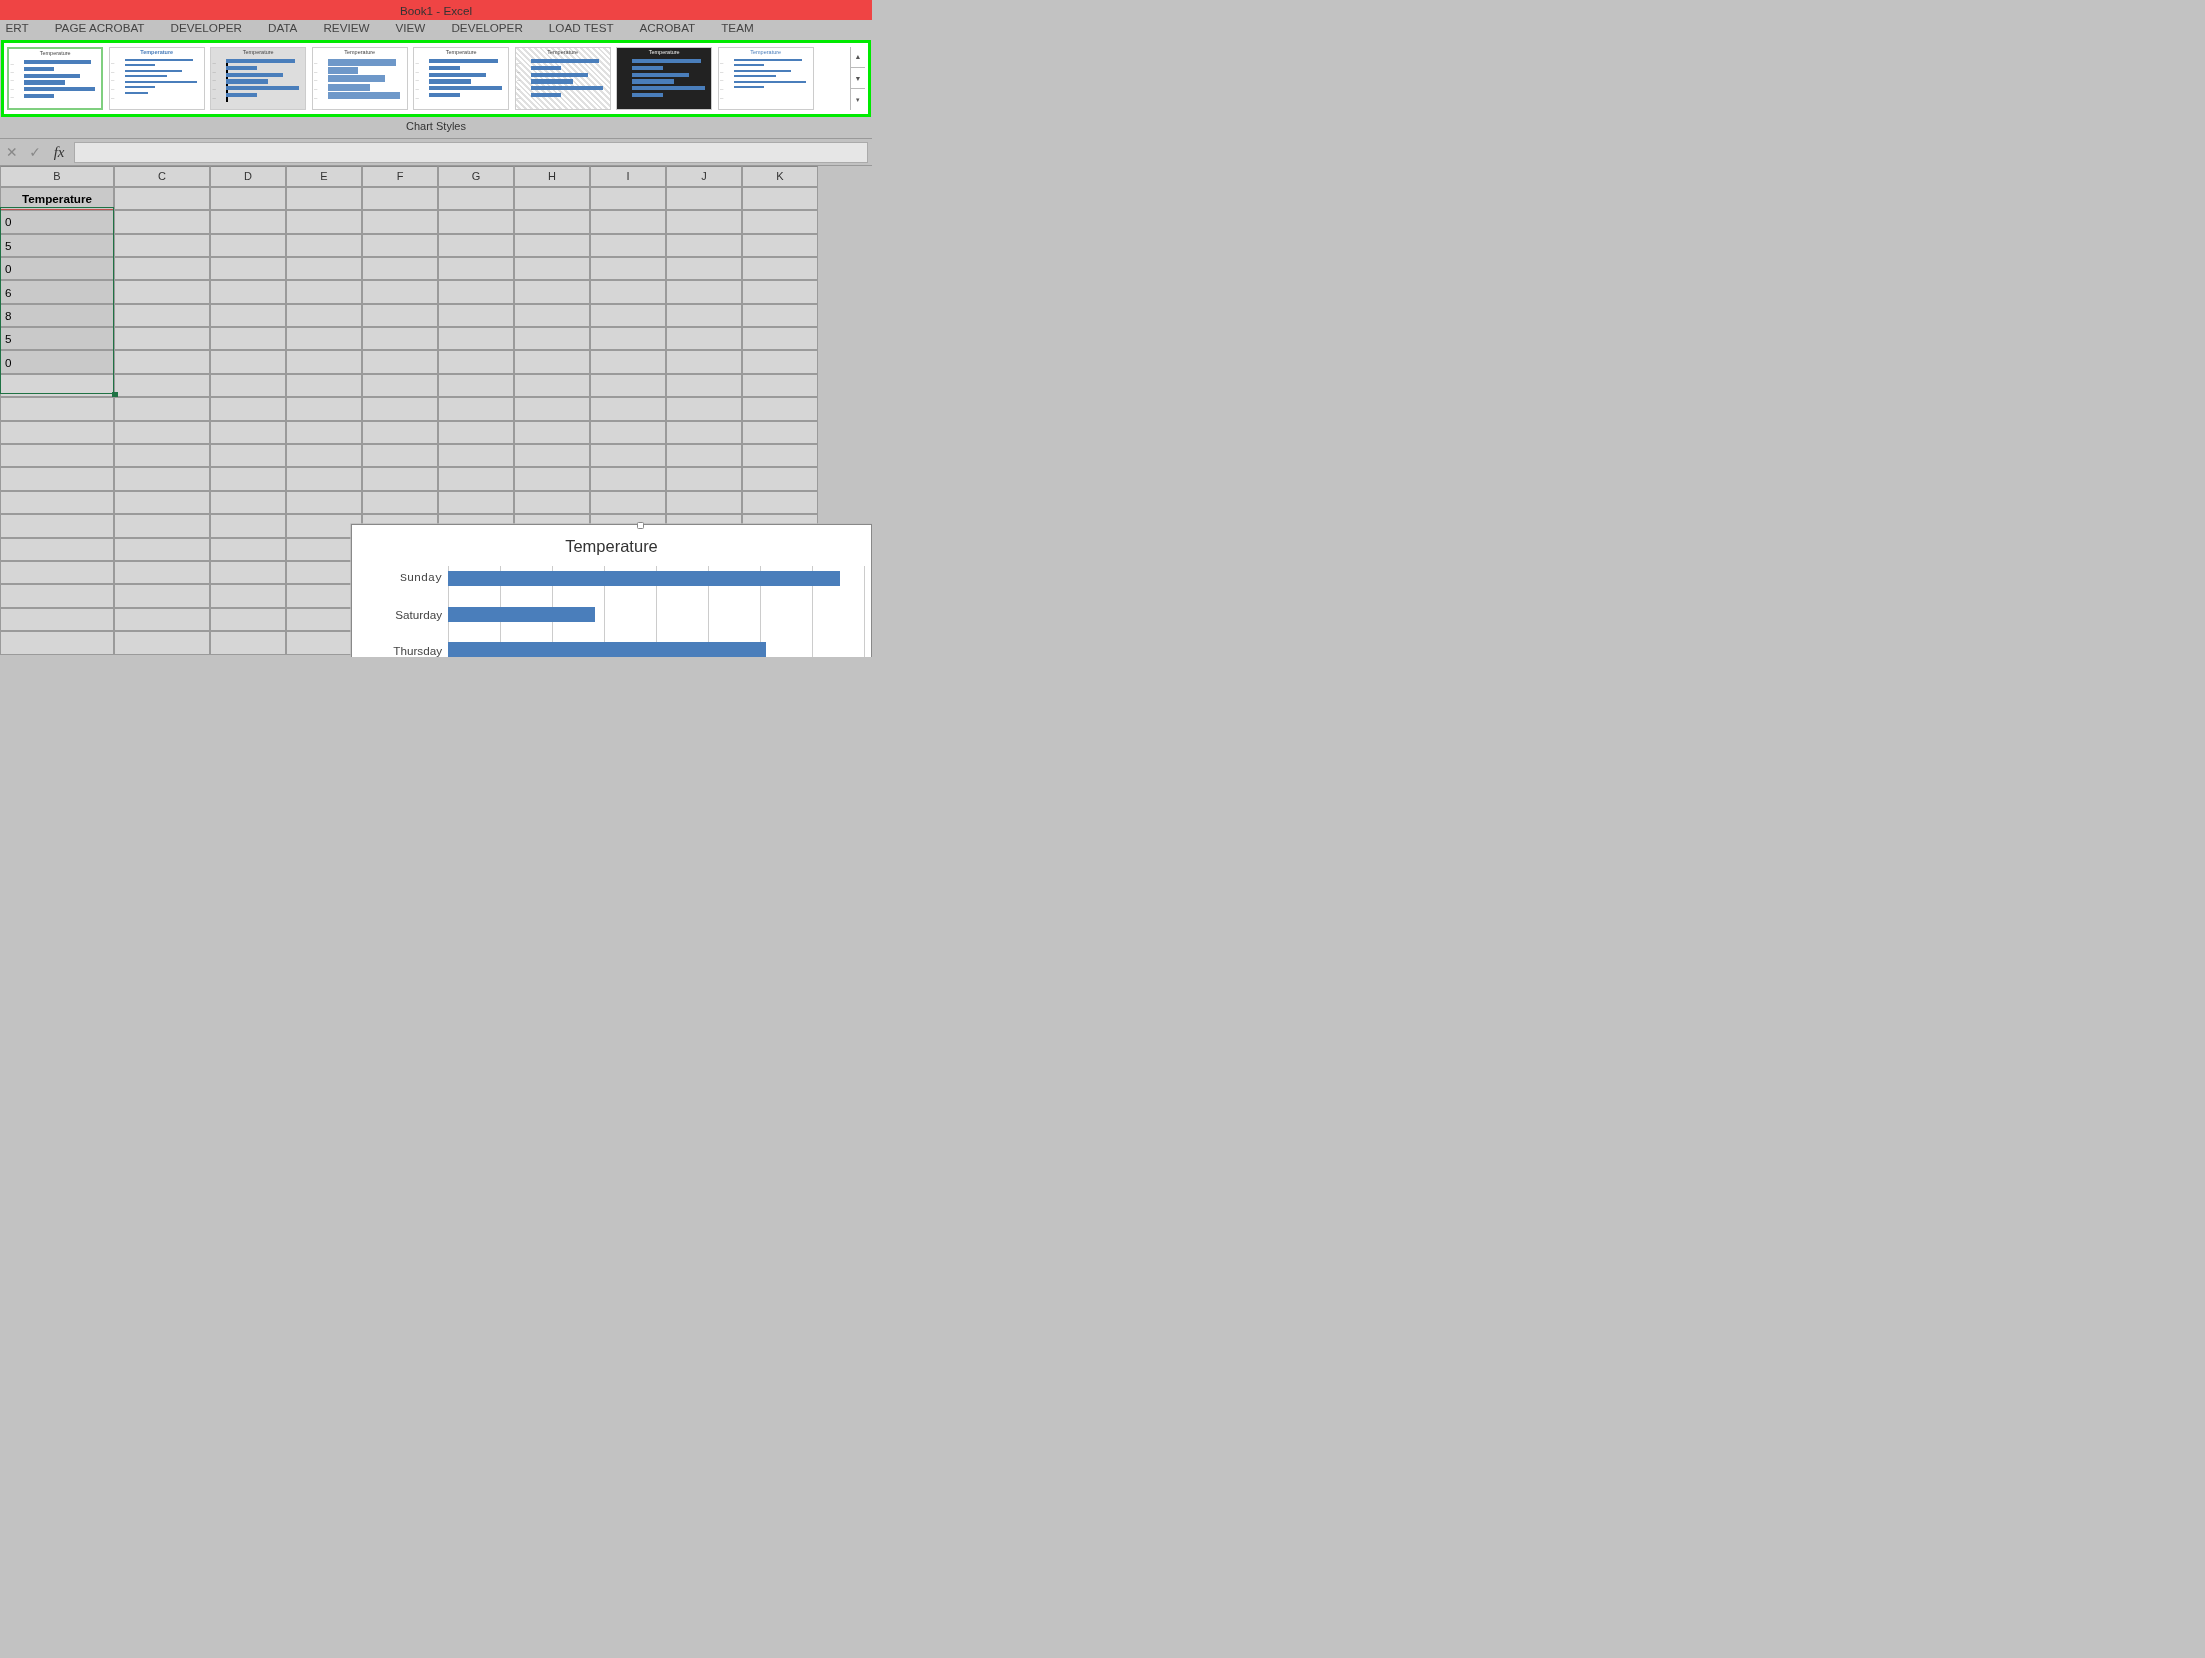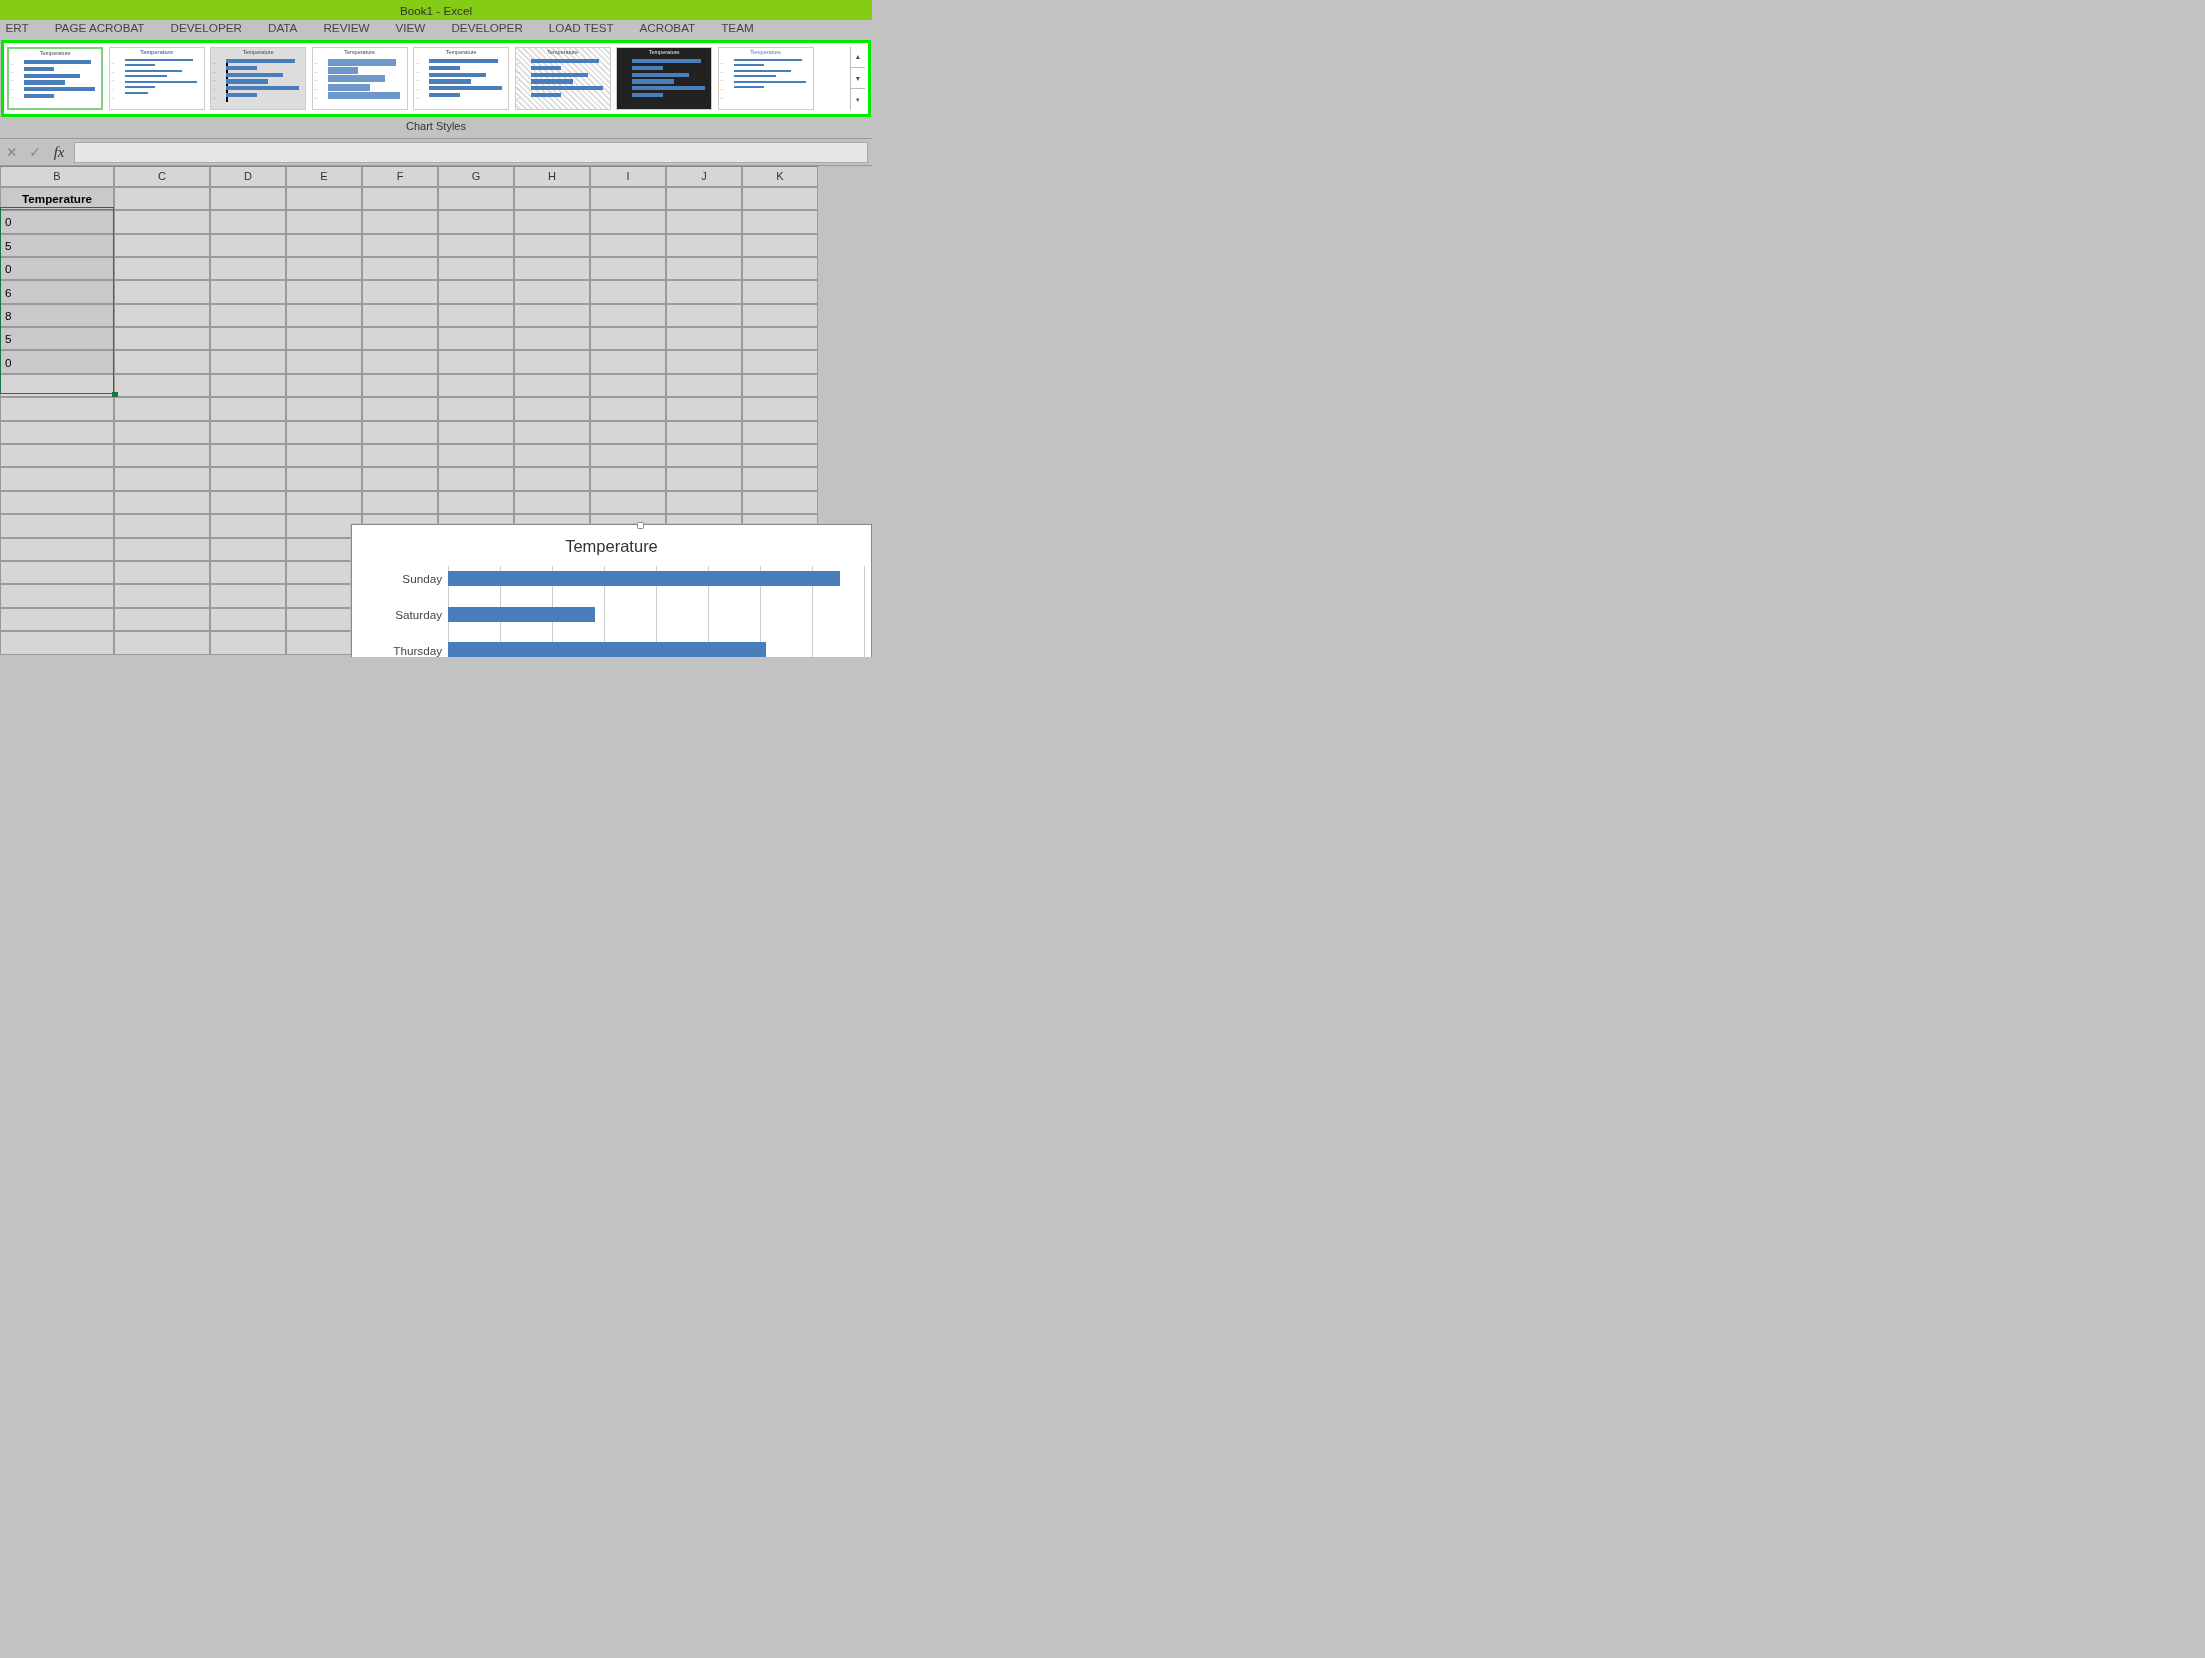--- a/index.html
+++ b/index.html
@@ -9,21 +9,21 @@
     overflow: hidden;
     width: 872px;
     height: 657px;
     position: relative;
   }
   .title-bar {
     text-align: center;
     font-size: 11.7px;
     padding: 4.1px 0 2.8px 0;
     color: #333;
-    background: #84cc16;
+    background: #ef4444;
   }
   .ribbon-tabs {
     display: flex;
     gap: 26px;
     padding: 1.4px 5.5px 5.5px 5.5px;
     font-size: 11.7px;
     color: #444;
     background: #c2c2c2;
   }
   .ribbon-tabs .tab { cursor: pointer; }
@@ -536,21 +536,21 @@
           <div class="gridline" style="left: 100%;"></div>
           <div class="bar" style="top: 4.8px; left: 0px; width: 94.1176%;"></div>
           <div class="bar" style="top: 41px; left: 0px; width: 35.2941%;"></div>
           <div class="bar" style="top: 76px; left: 0px; width: 76.4706%;"></div>
           <div class="bar" style="top: 112px; left: 0px; width: 49.4118%;"></div>
           <div class="bar" style="top: 148px; left: 0px; width: 96.4706%;"></div>
           <div class="bar" style="top: 184px; left: 0px; width: 35.2941%;"></div>
           <div class="bar" style="top: 220px; left: 0px; width: 23.5294%;"></div>
         </div>
       <div id="ylabels">
-          <div class="y-label" style="top: 12.4px;">Sunday</div>
+          <div class="y-label" style="top: 12.4px; font-family: Liberation Mono, monospace;">Sunday</div>
           <div class="y-label" style="top: 48px;">Saturday</div>
           <div class="y-label" style="top: 84px;">Thursday</div>
           <div class="y-label" style="top: 120px;">Thursday</div>
           <div class="y-label" style="top: 156px;">Wednesday</div>
           <div class="y-label" style="top: 192px;">Tuesday</div>
           <div class="y-label" style="top: 227px;">Monday</div>
         </div>
     </div>
   </div>
 </div>

